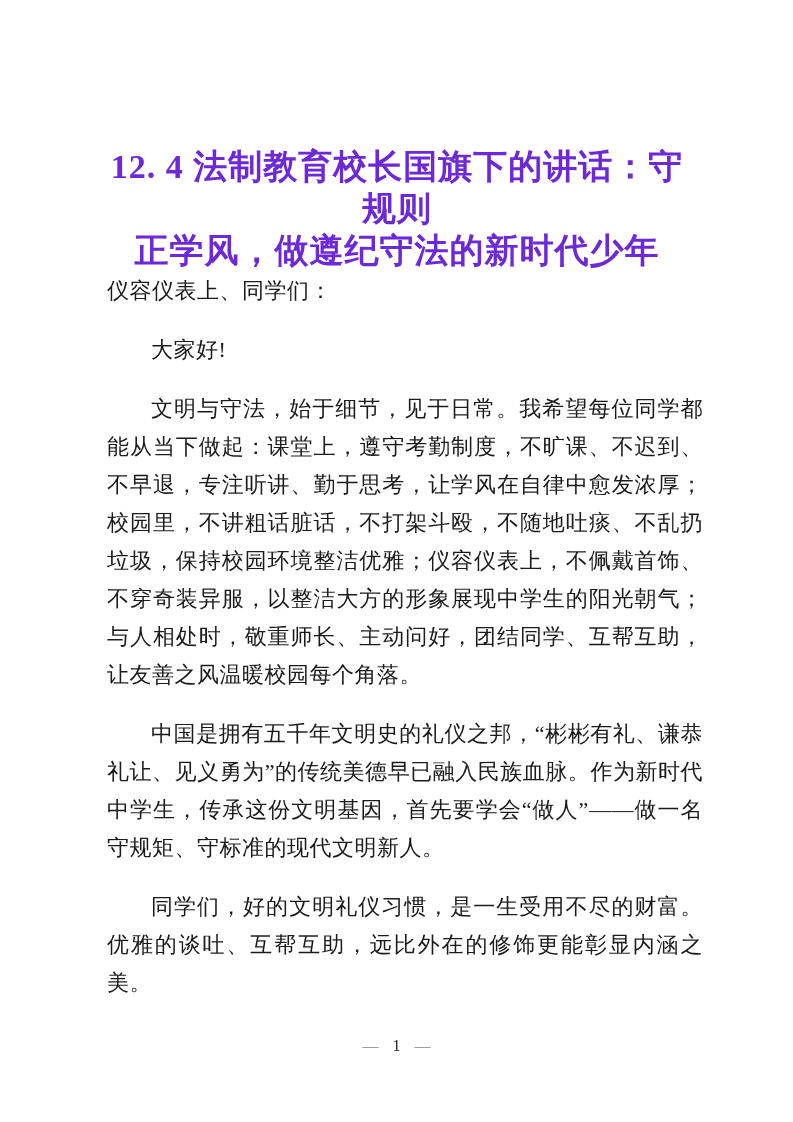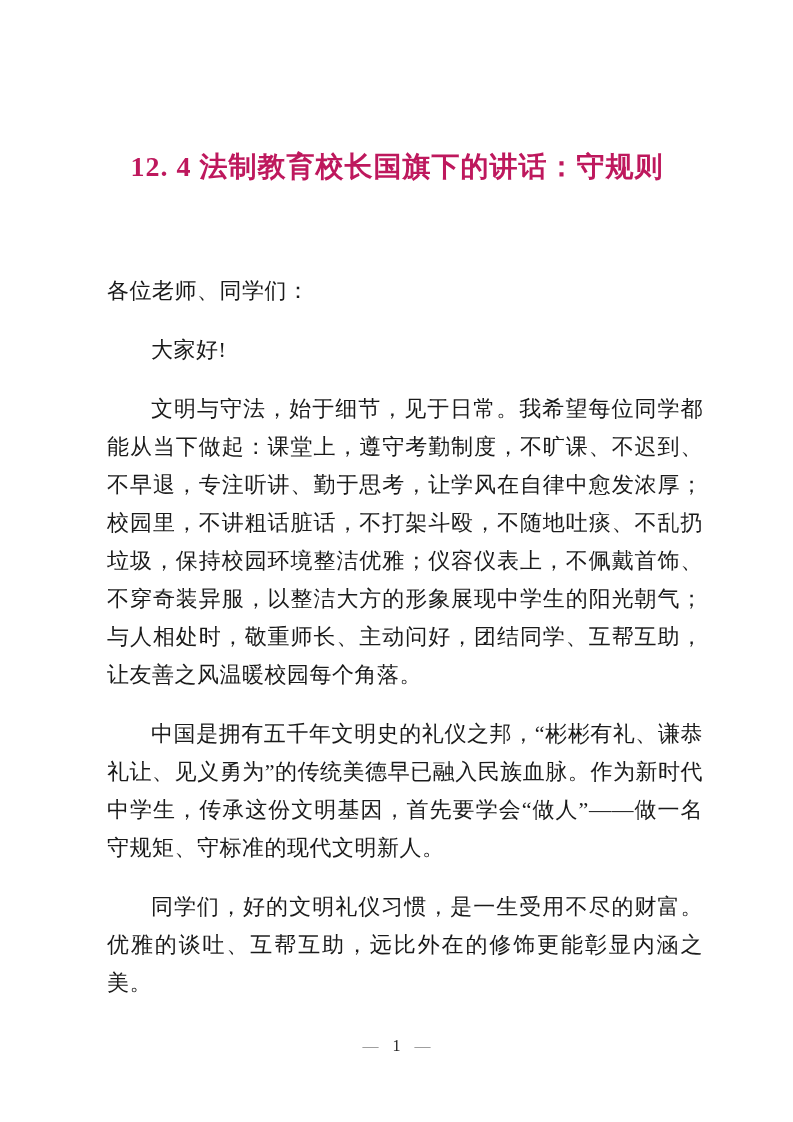--- a/index.html
+++ b/index.html
@@ -15,26 +15,26 @@
     font-family: "Liberation Serif", "DejaVu Serif", serif;
     color: #1a1a1a;
     overflow: hidden;
   }
   .doc-title {
     position: absolute;
     top: 146px;
     left: 99px;
     width: 596px;
     margin: 0;
-    font-size: 28px;
+    font-size: 34px;
     font-weight: bold;
     line-height: 42px;
     text-align: center;
     letter-spacing: 1px;
-    color: #be185d;
+    color: #6d28d9;
   }
   .title-line { display: block; }
   .doc-body {
     position: absolute;
     top: 272px;
     left: 107px;
     width: 596px;
     font-size: 22px;
     line-height: 38px;
     text-align: justify;
@@ -63,24 +63,25 @@
     padding: 0 6px;
   }
 </style>
 </head>
 <body>
 
 <div class="page">
 
   <h1 class="doc-title">
     <span class="title-line">12. 4 法制教育校长国旗下的讲话：守规则</span>
+    <span class="title-line">正学风，做遵纪守法的新时代少年</span>
   </h1>
 
   <div class="doc-body">
-    <p class="para">各位老师、同学们：</p>
+    <p class="para">仪容仪表上、同学们：</p>
     <p class="para indent">大家好!</p>
     <p class="para indent">文明与守法，始于细节，见于日常。我希望每位同学都能从当下做起：课堂上，遵守考勤制度，不旷课、不迟到、不早退，专注听讲、勤于思考，让学风在自律中愈发浓厚；校园里，不讲粗话脏话，不打架斗殴，不随地吐痰、不乱扔垃圾，保持校园环境整洁优雅；仪容仪表上，不佩戴首饰、不穿奇装异服，以整洁大方的形象展现中学生的阳光朝气；与人相处时，敬重师长、主动问好，团结同学、互帮互助，让友善之风温暖校园每个角落。</p>
     <p class="para indent">中国是拥有五千年文明史的礼仪之邦，“彬彬有礼、谦恭礼让、见义勇为”的传统美德早已融入民族血脉。作为新时代中学生，传承这份文明基因，首先要学会“做人”——做一名守规矩、守标准的现代文明新人。</p>
     <p class="para indent">同学们，好的文明礼仪习惯，是一生受用不尽的财富。优雅的谈吐、互帮互助，远比外在的修饰更能彰显内涵之美。</p>
   </div>
 
   <div class="page-footer">
     <span class="footer-dash">—</span>
     <span class="footer-num">1</span>
     <span class="footer-dash">—</span>

